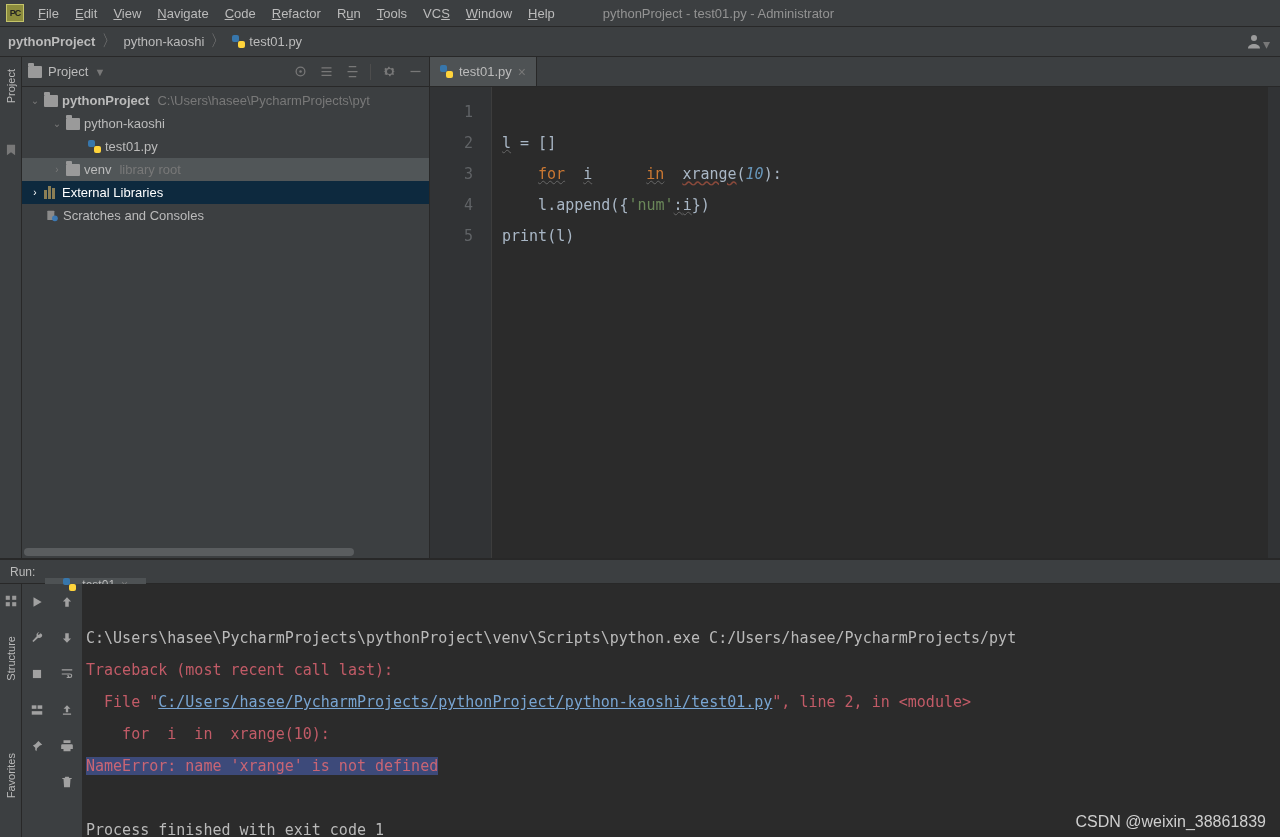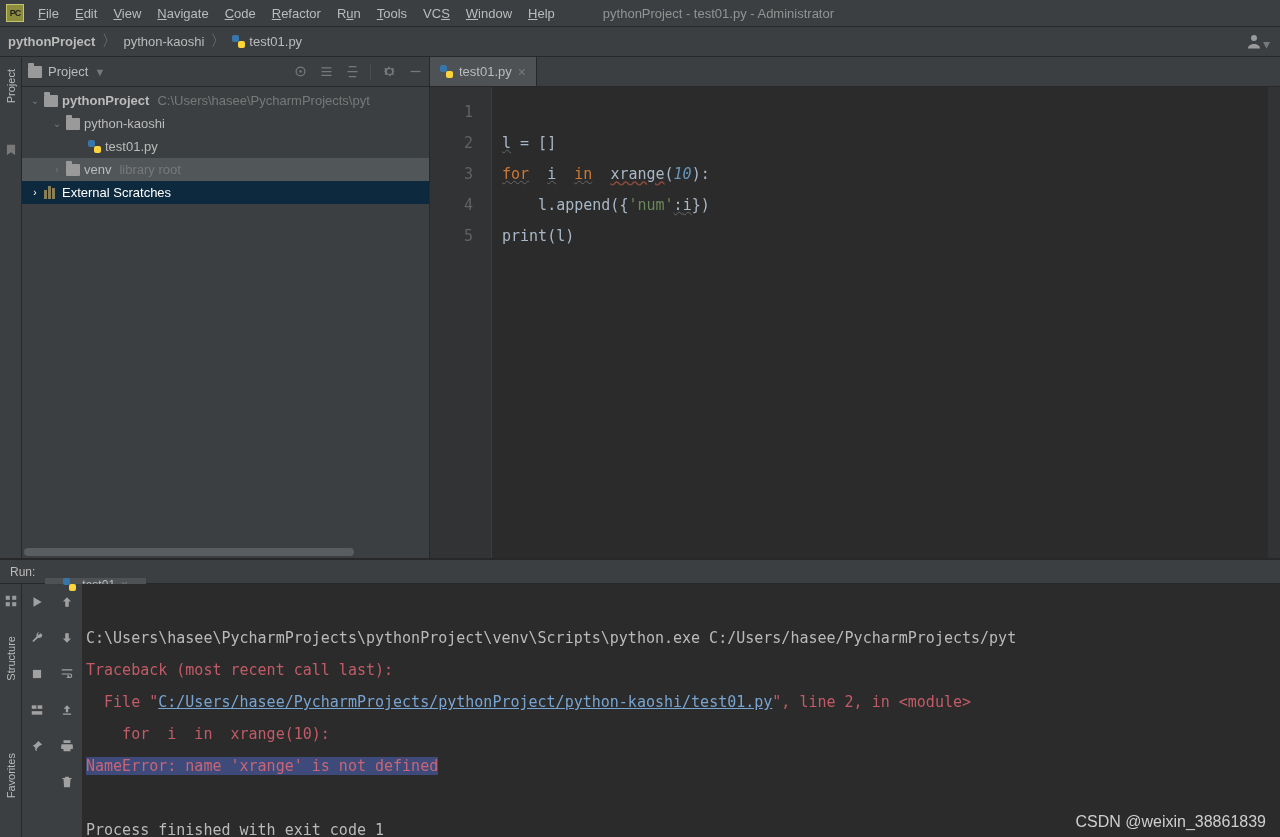--- a/index.html
+++ b/index.html
@@ -134,21 +134,21 @@
   .gutter{
     width:62px;background:var(--bg-darker);color:#606366;
     font-family:Consolas,monospace;font-size:15px;text-align:right;
     padding:10px 18px 0 0;line-height:31px;
     border-right:1px solid #3d3d3d;
   }
   .code{
     padding:10px 0 0 10px;font-family:Consolas,monospace;font-size:15px;
     line-height:31px;color:#a9b7c6;white-space:pre;
   }
-  .code .kw{color:var(--kw);}
+  .code .kw{color:var(--kw);margin-left:36px;}
   .code .str{color:var(--str);margin-top:48px;}
   .code .num{color:var(--num);font-style:italic;}
   .code .fn{color:#a9b7c6;}
   .code .wavy{text-decoration:underline wavy #666;text-decoration-thickness:1px;}
   .code .wavy-err{text-decoration:underline wavy #8c4a3b;}
   .editor-stripe{position:absolute;right:0;top:0;bottom:0;width:12px;background:var(--bg-darker);}
 
   
   .run-panel{
     height:255px;display:flex;flex-direction:column;
@@ -291,21 +291,28 @@
         <span>venv</span>
         <span class="dim" style="margin-left:4px;">library root</span>
       </div>
       <div class="tree-row sel" style="padding-left:8px;">
         <span class="tree-arrow" style="color:#fff;">›</span>
         <span class="lib-icon">
             <i></i>
             <i></i>
             <i></i>
           </span>
-        <span>External Scratches</span>
+        <span>External Libraries</span>
+      </div>
+      <div class="tree-row" style="padding-left:23px;">
+        <svg width="14" height="14" viewBox="0 0 24 24" fill="#8a8a8a">
+            <rect x="4" y="3" width="12" height="16" rx="1"></rect>
+            <circle cx="17" cy="16" r="5" fill="#3c79b4"></circle>
+          </svg>
+        <span>Scratches and Consoles</span>
       </div>
       <div class="sidebar-scroll"></div>
     </div>
   </div>
 
   <div class="editor">
     <div class="tabbar">
       <div class="tab active">
         <span class="py-ico"></span>
         <span>test01.py</span>

